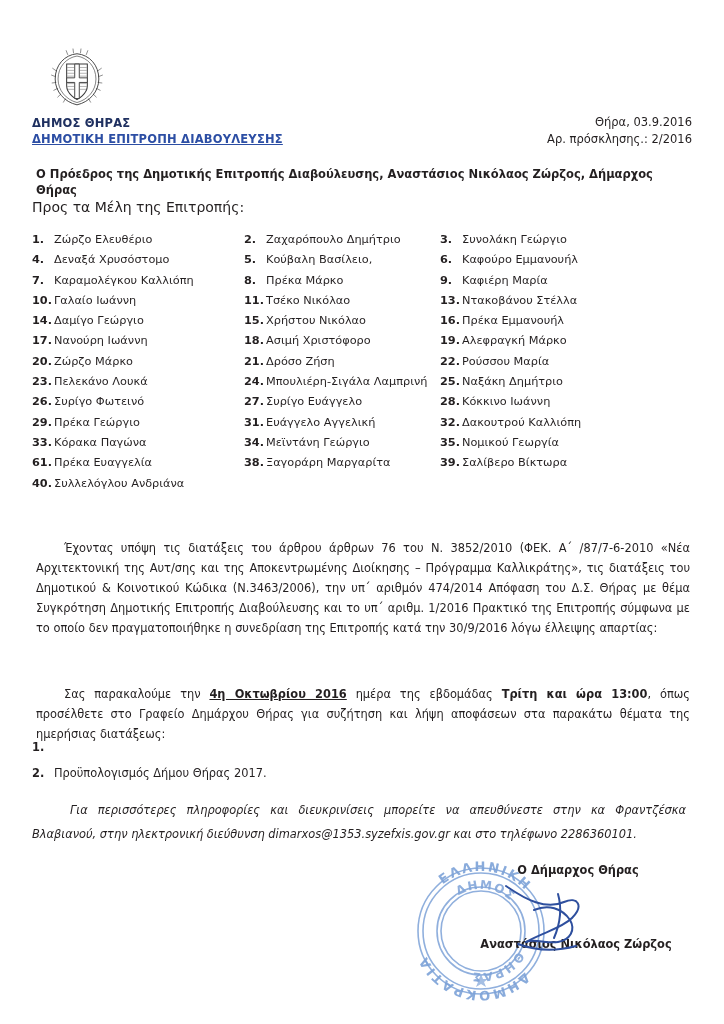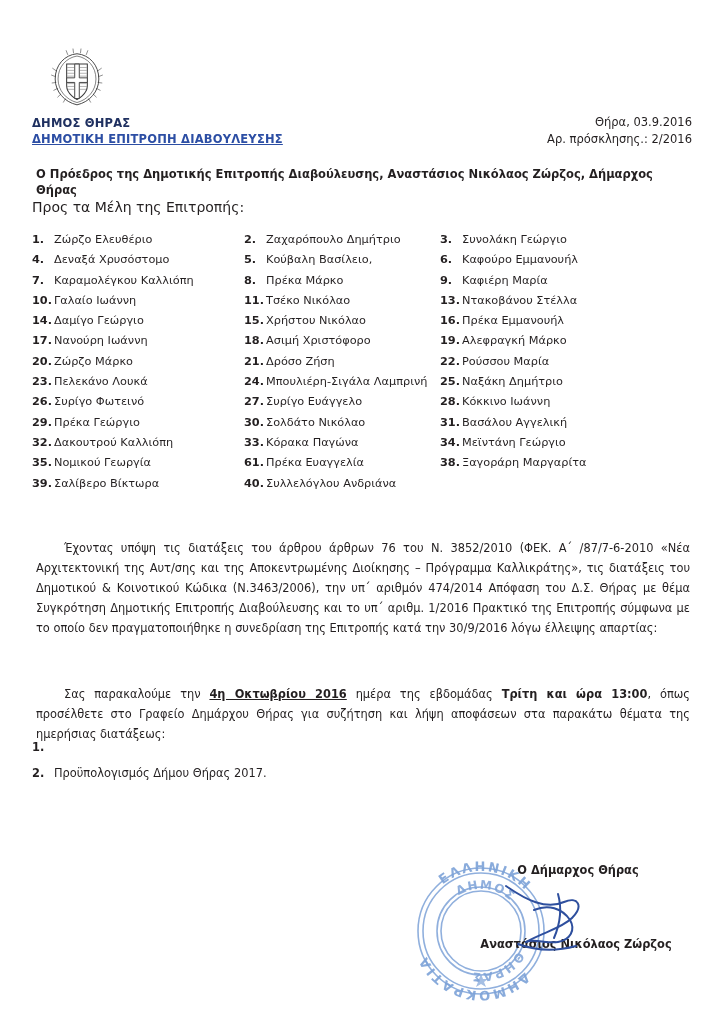--- a/index.html
+++ b/index.html
@@ -340,26 +340,22 @@
       </div>
       <div class="member">
         <span class="num">28.</span>
         <span class="nm">Κόκκινο Ιωάννη</span>
       </div>
       <div class="member">
         <span class="num">29.</span>
         <span class="nm">Πρέκα Γεώργιο</span>
       </div>
       <div class="member">
-        <span class="num">30.</span>
-        <span class="nm">Σολδάτο Νικόλαο</span>
-      </div>
-      <div class="member">
         <span class="num">31.</span>
-        <span class="nm">Βασάλου Αγγελική</span>
+        <span class="nm">Ευάγγελο Αγγελική</span>
       </div>
       <div class="member">
         <span class="num">32.</span>
         <span class="nm">Δακουτρού Καλλιόπη</span>
       </div>
       <div class="member">
         <span class="num">33.</span>
         <span class="nm">Κόρακα Παγώνα</span>
       </div>
       <div class="member">
@@ -397,20 +393,21 @@
   <div class="agenda" id="agenda-list">
       <div class="agenda-item">
         <span class="num">1.</span>
       </div>
       <div class="agenda-item">
         <span class="num">2.</span>
         <span>Προϋπολογισμός Δήμου Θήρας 2017.</span>
       </div>
     </div>
 
+  <div class="para" id="contact-para">Για περισσότερες πληροφορίες και διευκρινίσεις μπορείτε να απευθύνεστε στην κα Φραντζέσκα Βλαβιανού, στην ηλεκτρονική διεύθυνση dimarxos@1353.syzefxis.gov.gr και στο τηλέφωνο 2286360101.</div>
 
   <svg class="stamp" viewBox="0 0 150 146">
     <defs>
       <path id="outerArc" d="M 75 75 m -60 0 a 60 60 0 1 1 120 0 a 60 60 0 1 1 -120 0"></path>
       <path id="innerArc" d="M 75 75 m -42 0 a 42 42 0 1 1 84 0 a 42 42 0 1 1 -84 0"></path>
     </defs>
     <g fill="none" stroke="#4a7ec8" stroke-width="1.6" opacity="0.85">
       <circle cx="75" cy="75" r="63"></circle>
       <circle cx="75" cy="75" r="58"></circle>
       <circle cx="75" cy="75" r="44"></circle>

